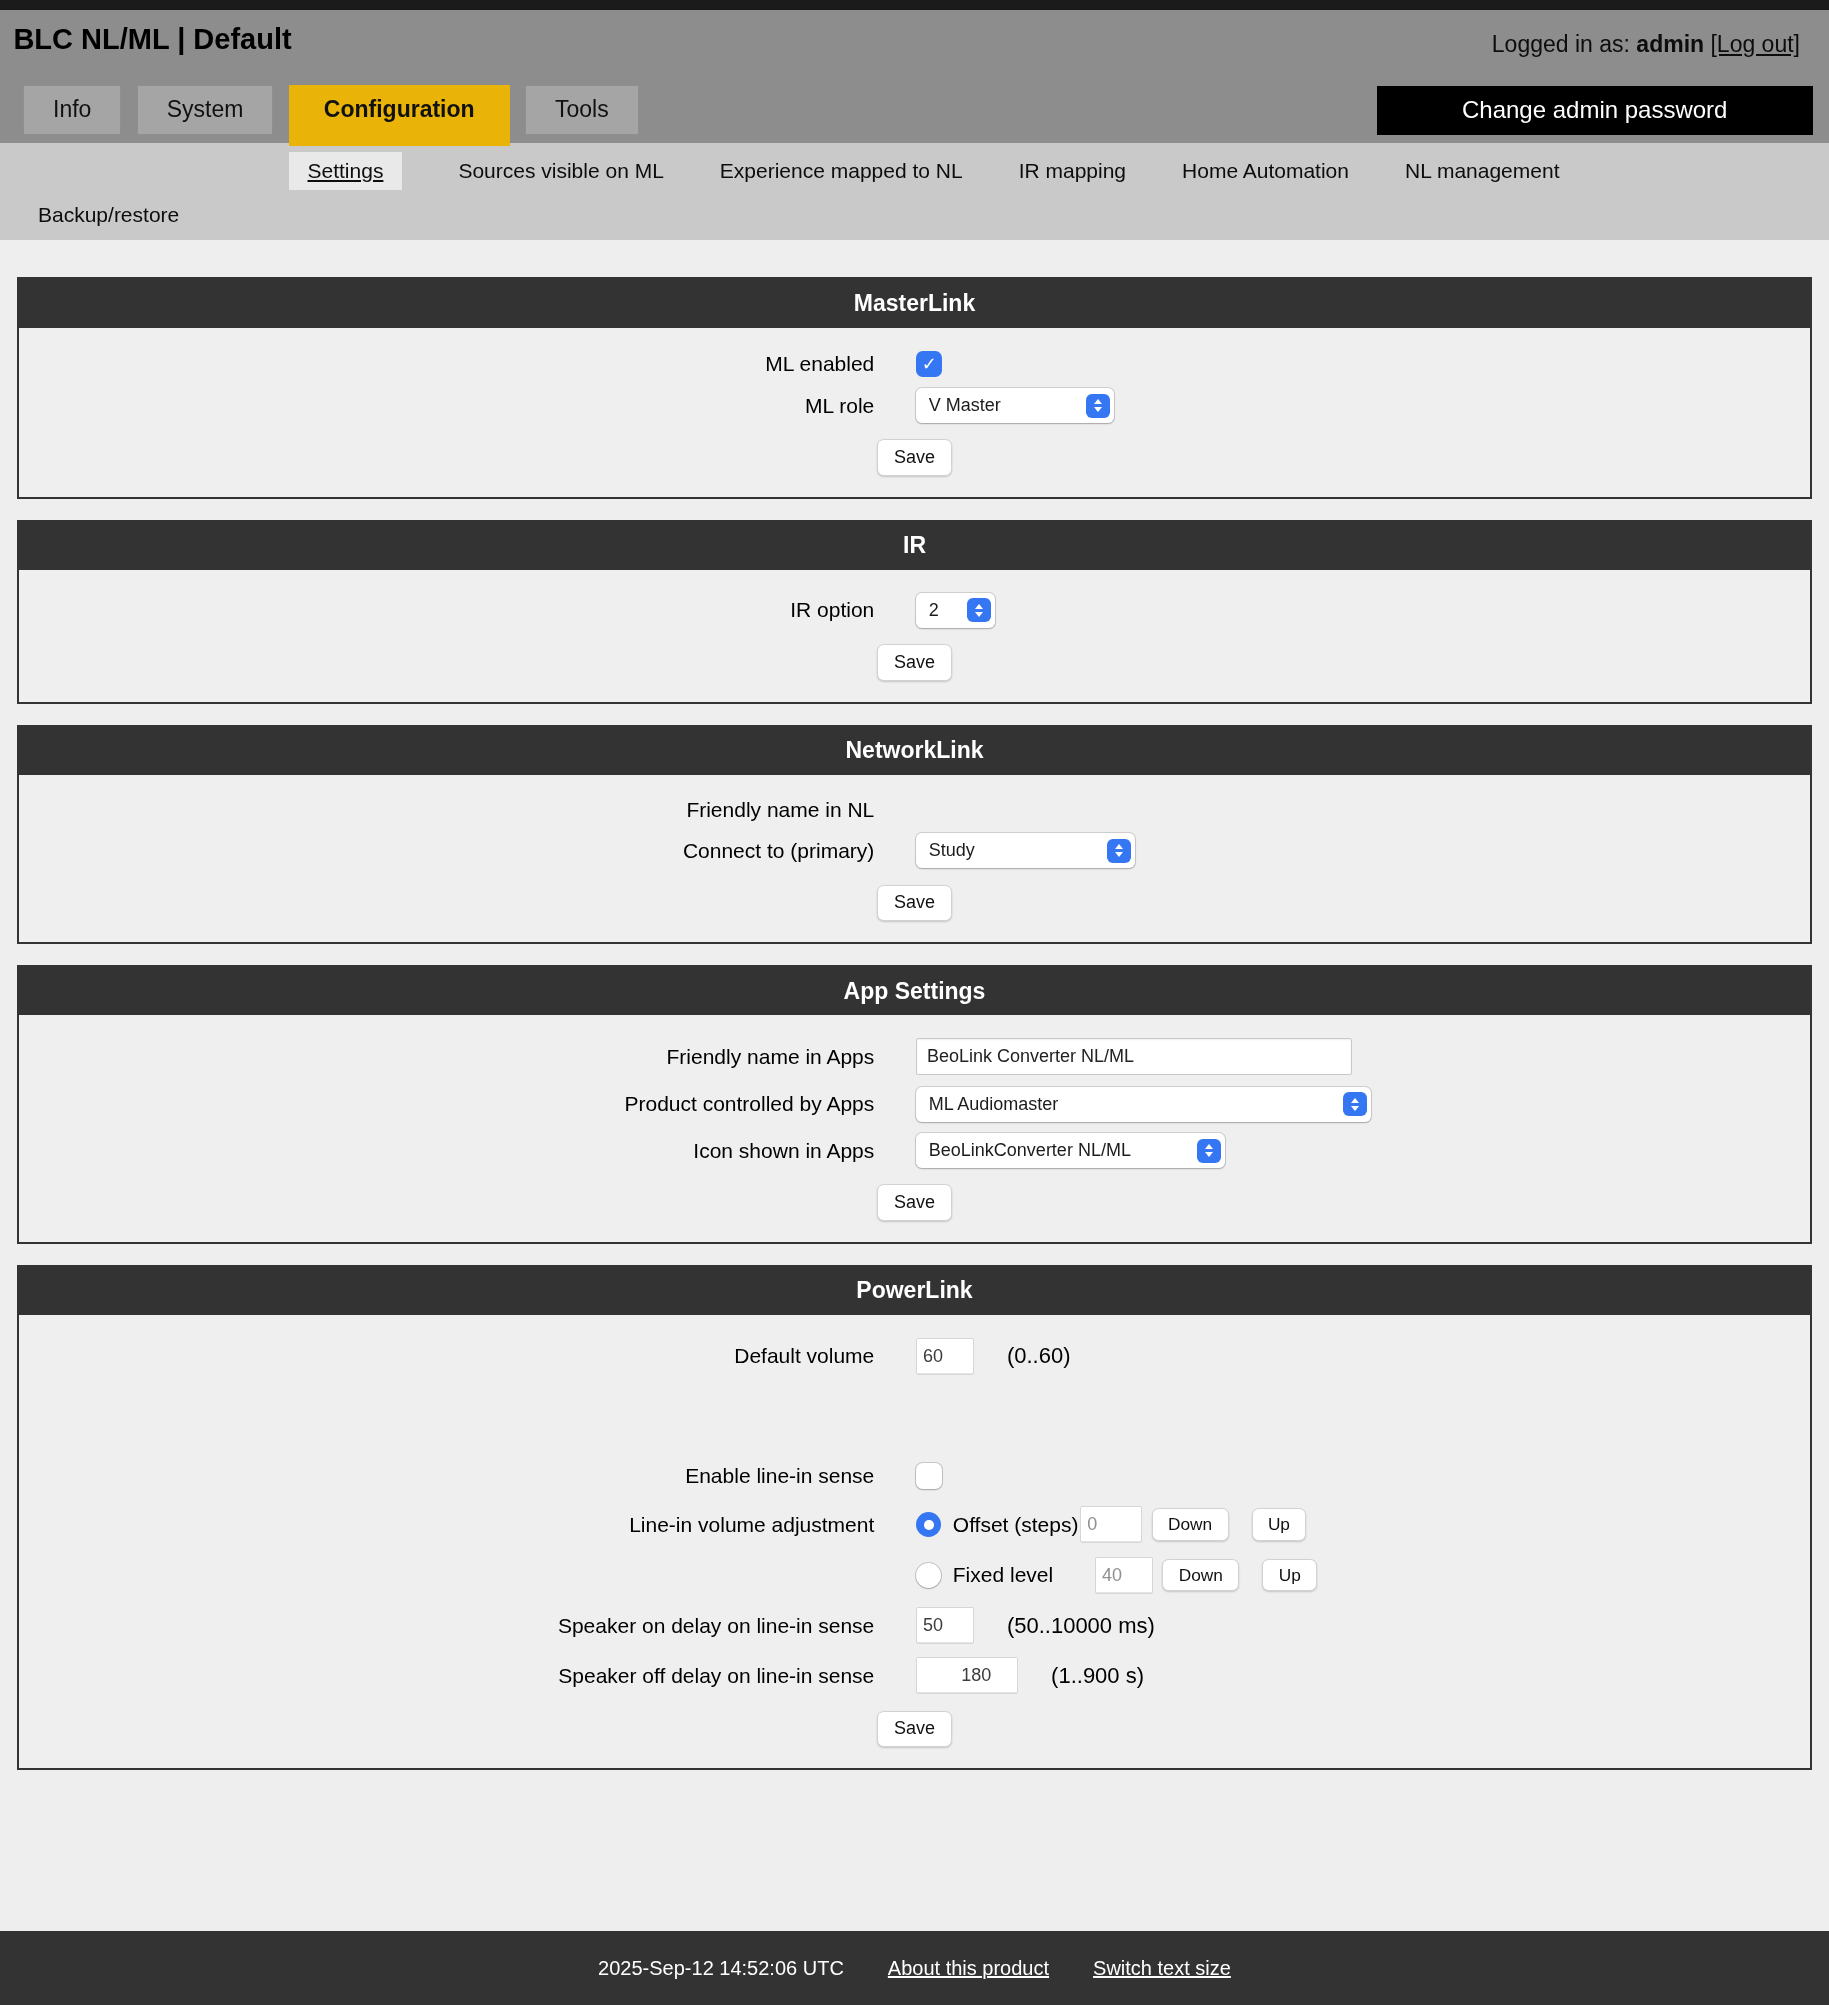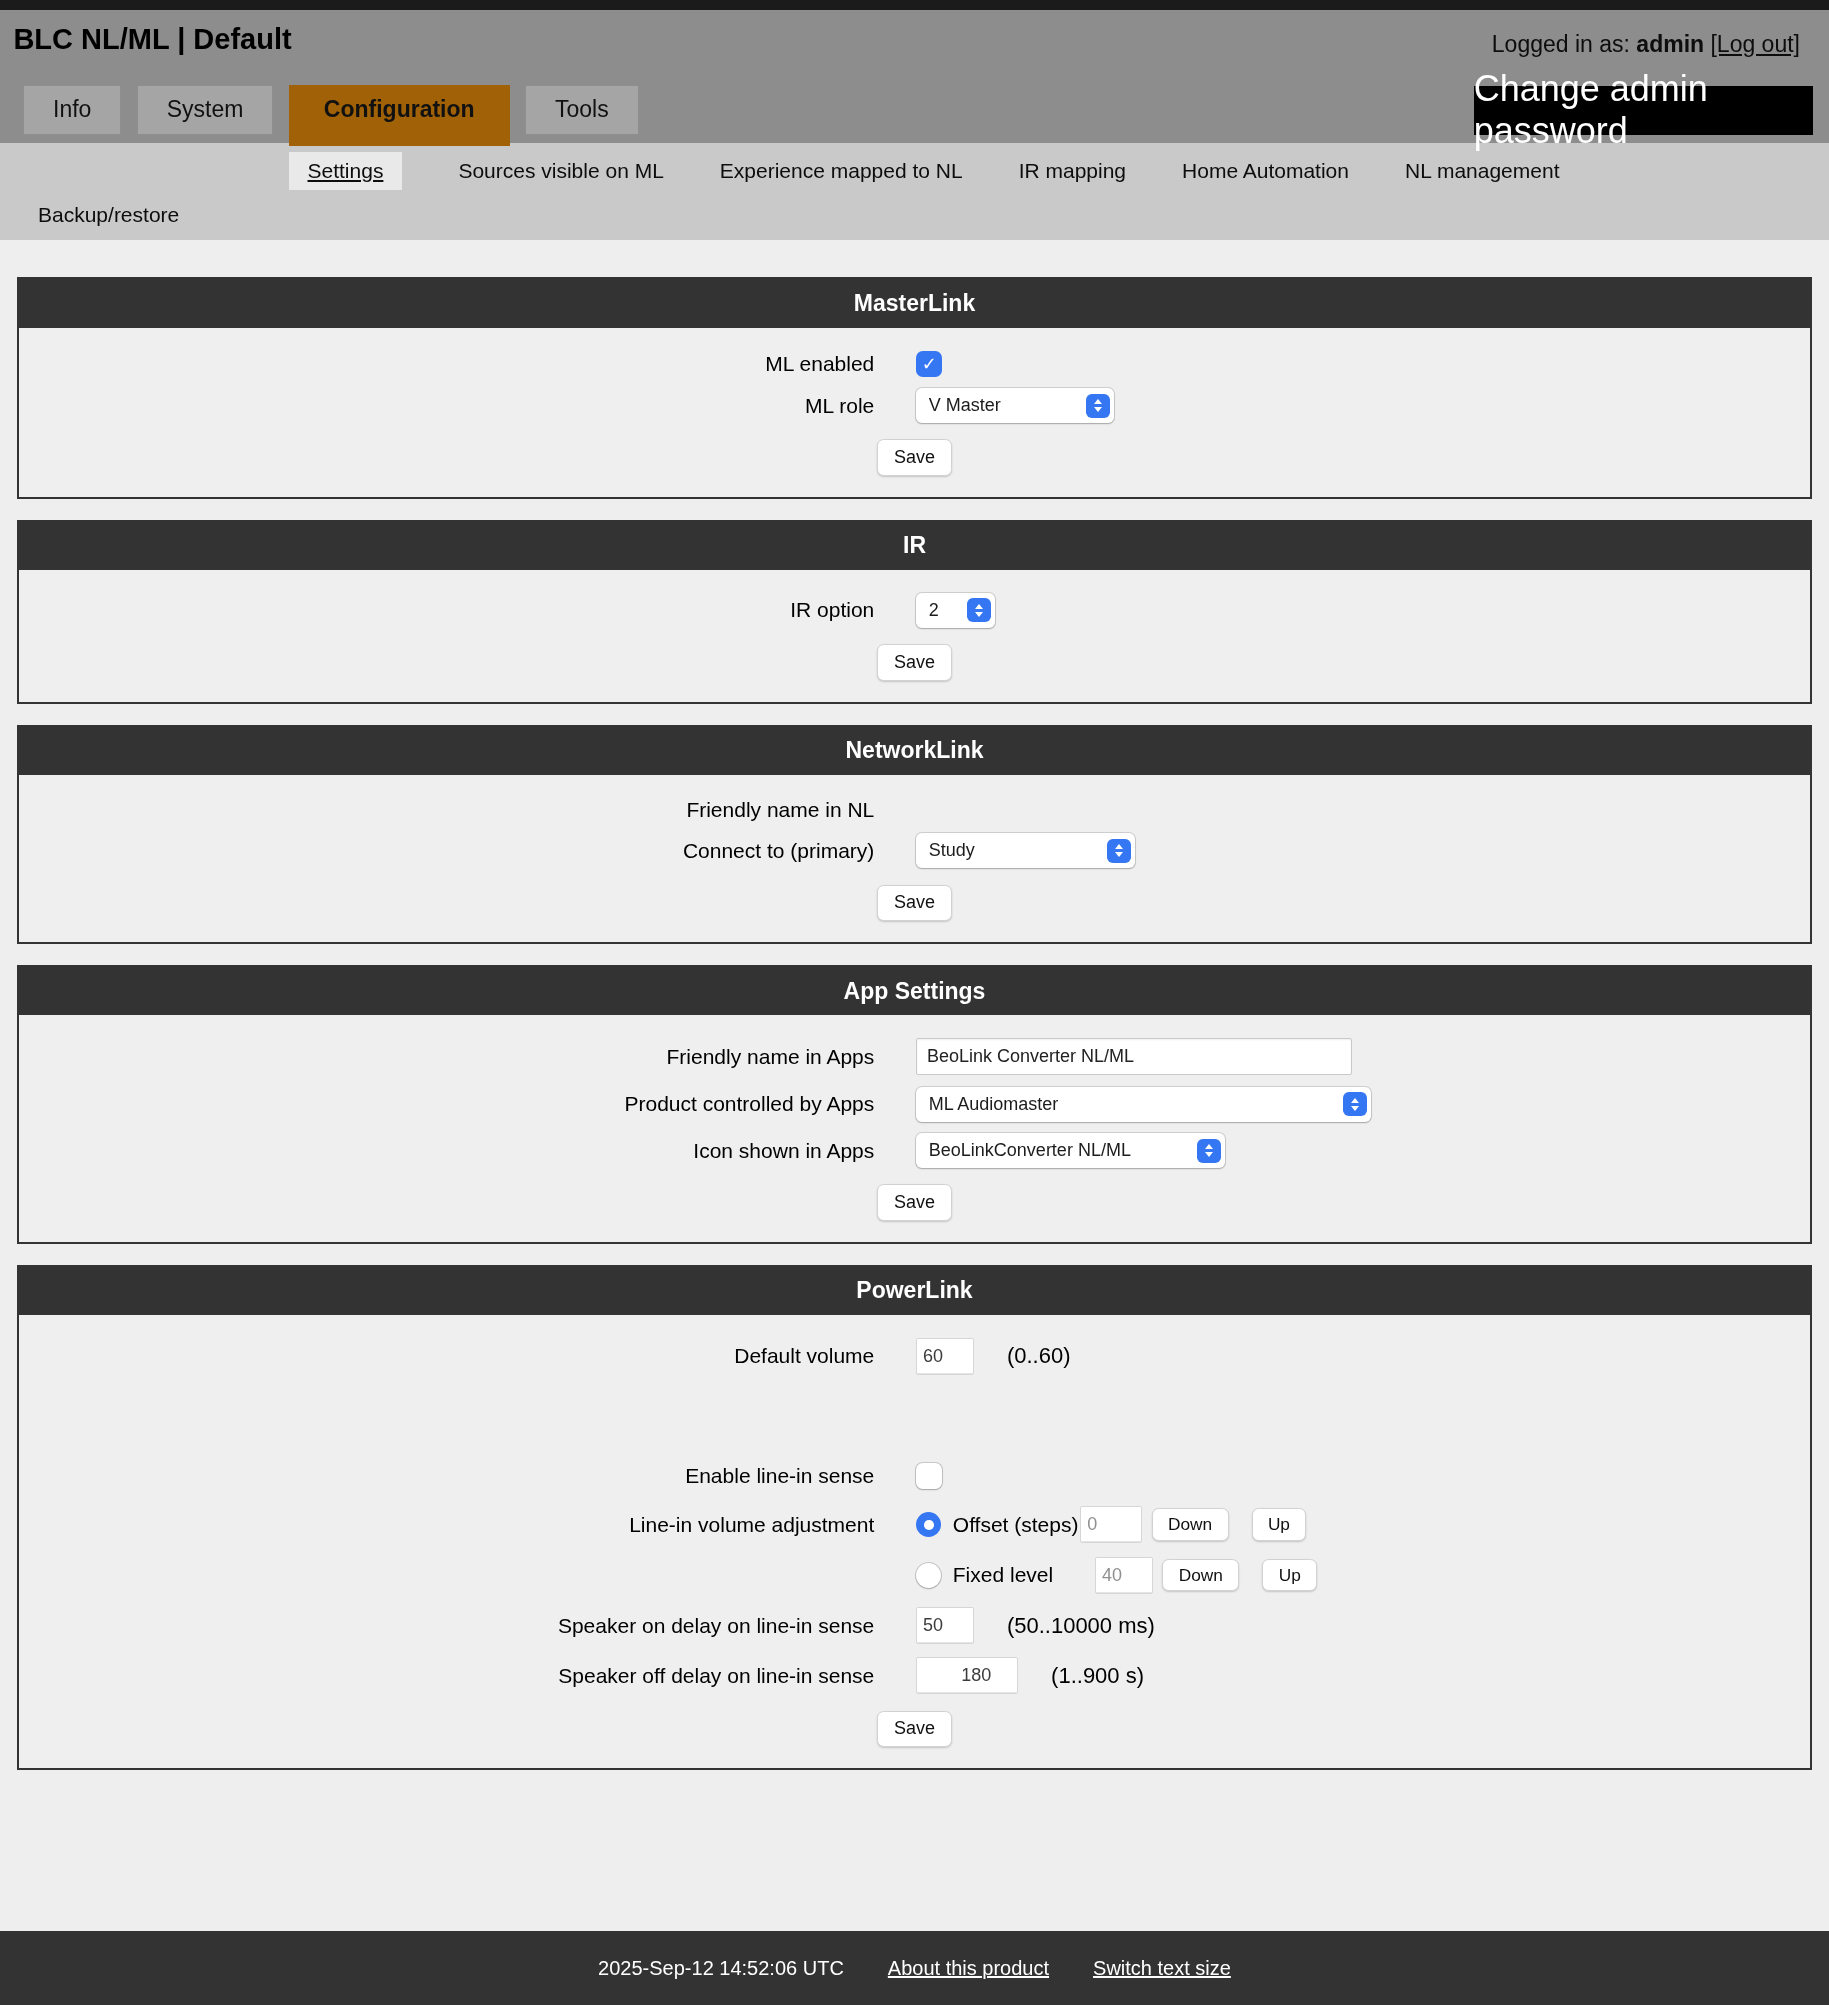--- a/index.html
+++ b/index.html
@@ -8,26 +8,26 @@
 
   
   .top-strip{height:9.6px;background:#1b1b1b;}
 
   
   .header{position:relative;height:133px;background:#8d8d8d;}
   .page-title{position:absolute;left:13.4px;top:13.4px;font-size:29px;font-weight:bold;color:#000;}
   .login-line{position:absolute;right:29px;top:21px;font-size:23px;color:#0d0d0d;}
   .login-line .uname{font-weight:bold;}
   .logout-link{text-decoration:underline;cursor:pointer;color:#0d0d0d;}
-  .change-pass{position:absolute;right:16.3px;top:76px;width:339px;height:49px;background:#000;color:#fff;
-    font-size:36px;display:flex;align-items:center;justify-content:center;cursor:pointer;}
+  .change-pass{position:absolute;right:16.3px;top:76px;width:436px;height:49px;background:#000;color:#fff;
+    font-size:24px;display:flex;align-items:center;justify-content:center;cursor:pointer;}
   .tabs{position:absolute;left:23px;bottom:0;display:flex;align-items:flex-start;height:58px;}
   .tab{font-size:23px;color:#111;padding:10.6px 29px;background:#a5a5a5;border:1px solid #8f8f8f;
     margin-right:15.4px;cursor:pointer;white-space:nowrap;}
-  .tab.active{background:#a16207;border:none;padding:11.5px 35px 23px;font-weight:bold;}
+  .tab.active{background:#eab308;border:none;padding:11.5px 35px 23px;font-weight:bold;}
 
   
   .subnav{background:#c9c9c9;padding:9.6px 0 11.5px;}
   .subnav-row1{display:flex;align-items:center;gap:56px;padding-left:19px;font-size:21px;justify-content:center;}
   .subnav-item{color:#0d0d0d;cursor:pointer;white-space:nowrap;}
   .subnav-item.active{background:#e9e9e9;padding:6.7px 19px;text-decoration:underline;}
   .subnav-row2{padding:13.4px 0 1.9px 38px;font-size:21px;}
 
   
   .main{padding:37px 17.3px 0;}

